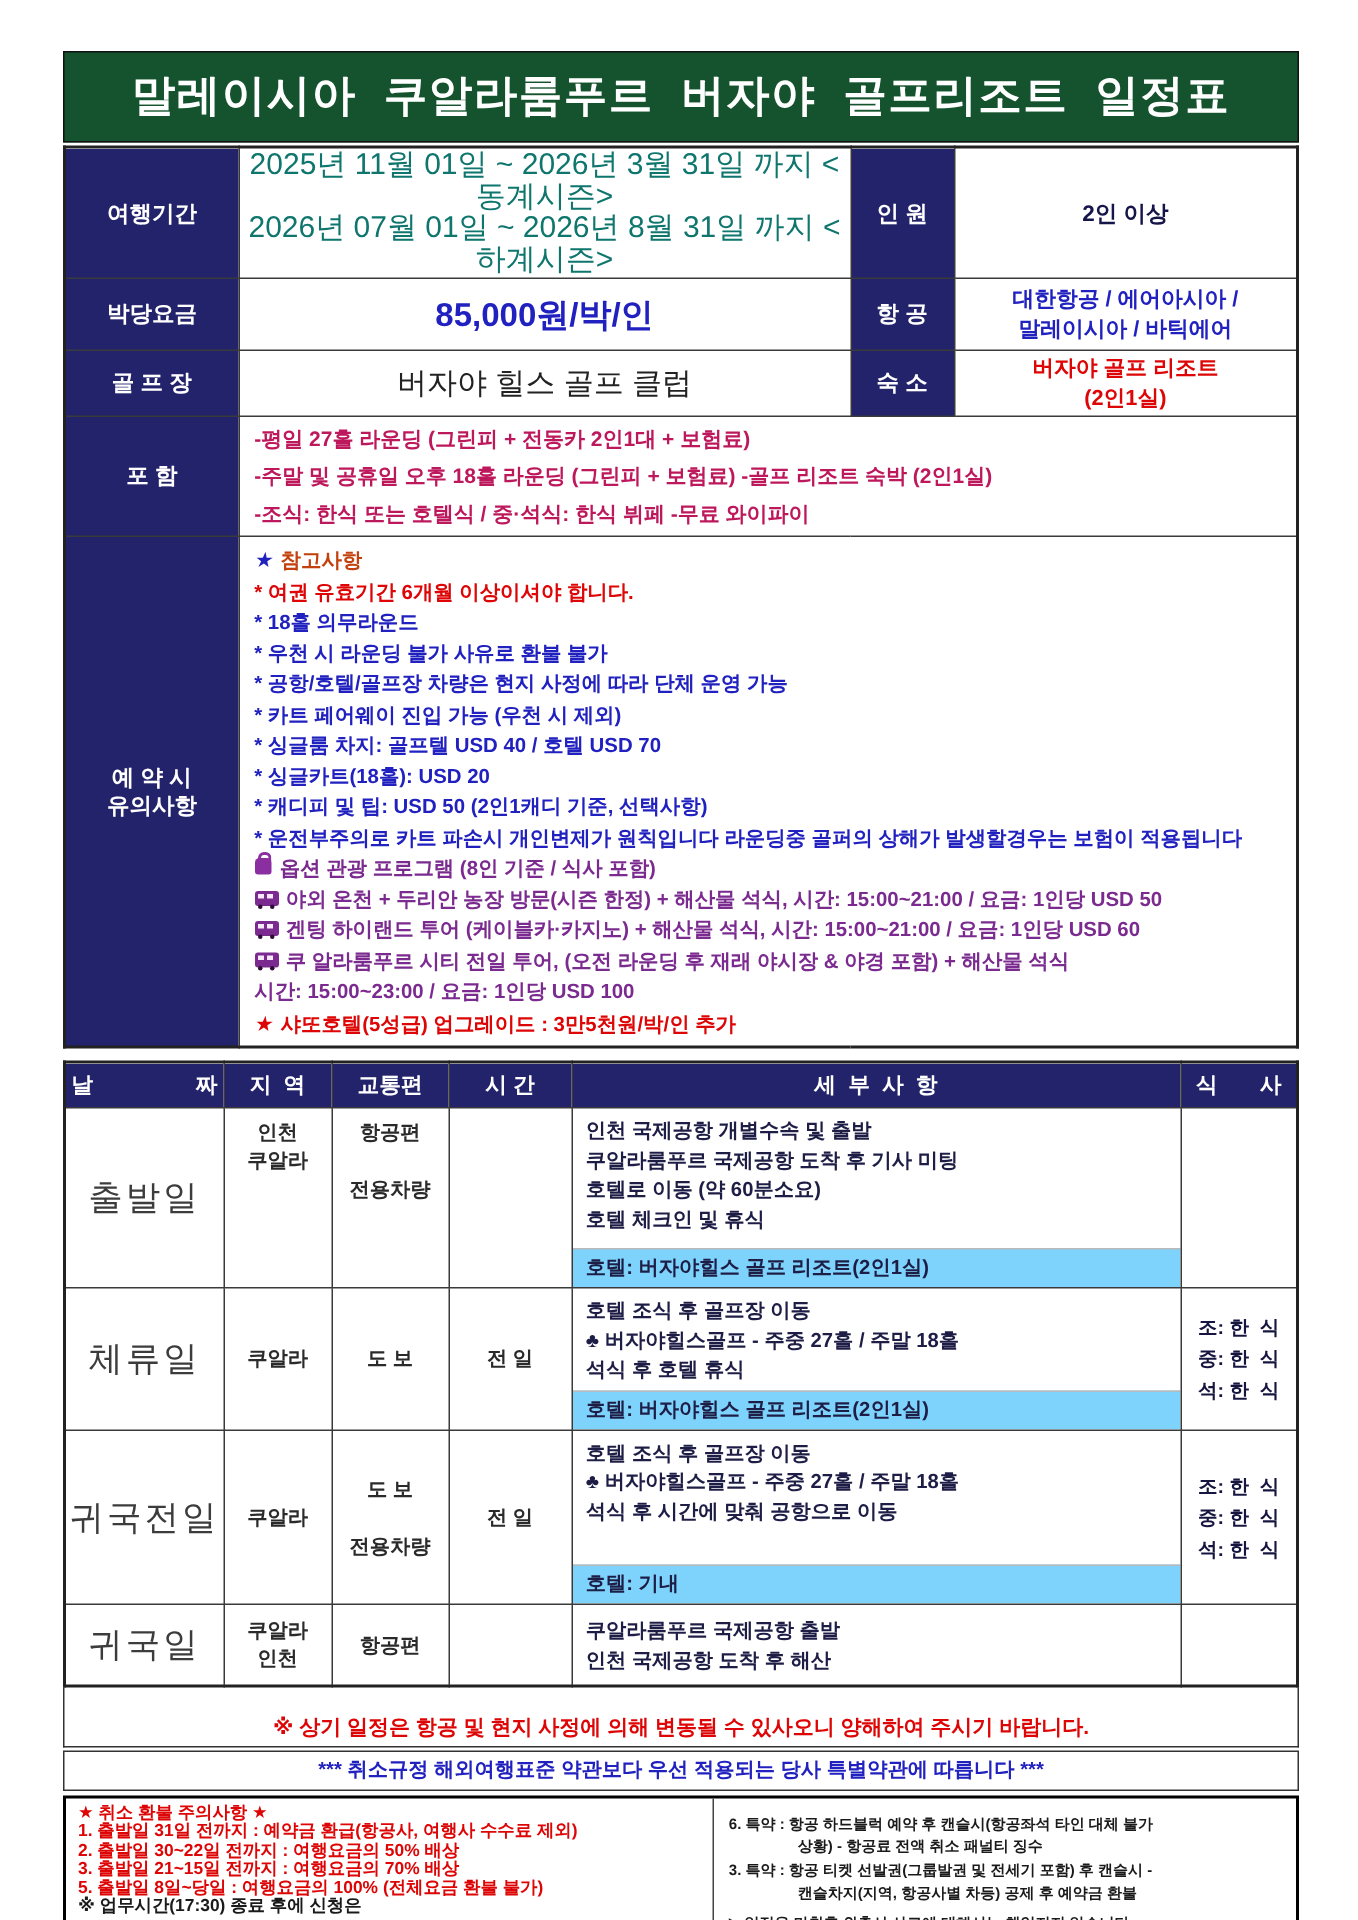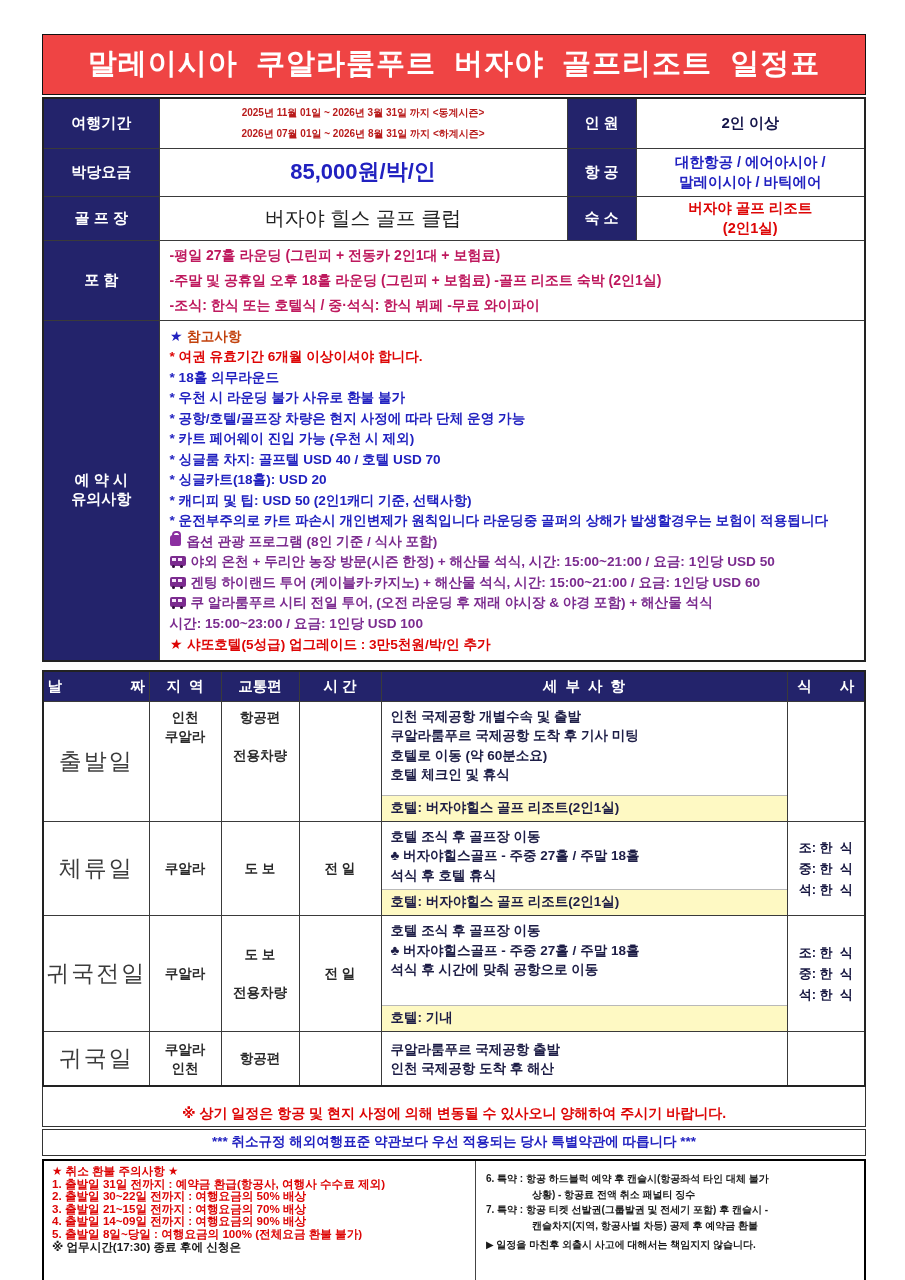--- a/index.html
+++ b/index.html
@@ -11,34 +11,34 @@
   .doc{position:absolute;left:42px;top:34px;width:824px;}
 
   
   .c-red{color:#dd0505;}
   .c-blue{color:#2121c0;}
   .c-purple{color:#7b2b8f;}
   .c-navy{color:#c2410c;}
   .c-black{color:#1a1a1a;}
 
   .title-bar{
-    background:#ef4444;color:#ffffff;text-align:center;
+    background:#14532d;color:#ffffff;text-align:center;
     font-size:29px;font-weight:bold;letter-spacing:1px;
     padding:9px 0 10px;border:1px solid #111;white-space:pre;
   }
 
   table{border-collapse:collapse;width:824px;table-layout:fixed;border-radius:21px;}
   td,th{border:1px solid #3a3a3a;overflow:hidden;}
   .info-table{margin-top:2px;border:2px solid #222;}
   .lblcell{
     background:#23236b;color:#fff;text-align:center;
     font-size:15px;font-weight:bold;white-space:pre-line;vertical-align:middle;
   }
   .vcell{text-align:center;vertical-align:middle;white-space:pre-line;}
-  .v-period{font-size:10px;font-weight:bold;color:#b91c1c;line-height:21px;}
+  .v-period{font-size:20px;font-weight:normal;color:#0f766e;line-height:21px;}
   .v-price{font-size:22px;font-weight:bold;color:#2121c0;}
   .v-air{font-size:14.5px;font-weight:bold;color:#2121c0;line-height:20px;}
   .v-golf{font-size:20px;color:#222;}
   .v-stay{font-size:14.5px;font-weight:bold;color:#dd0505;line-height:20px;}
   .v-pax{font-size:15px;font-weight:bold;color:#15154a;}
 
   .txtcell{vertical-align:middle;padding:2px 10px;white-space:pre-line;text-align:left;}
   .v-include{font-size:14px;font-weight:bold;color:#be185d;line-height:25px;}
   .v-exclude{font-size:14px;font-weight:bold;color:#ee7c28;line-height:21px;}
 
@@ -63,21 +63,21 @@
   }
   .smallcell{
     text-align:center;vertical-align:middle;font-size:13.5px;font-weight:bold;
     color:#2a2a2a;white-space:pre-line;line-height:19px;
   }
   .vtop{vertical-align:top;padding-top:6px;}
   .detcell{vertical-align:top;padding:0;}
   .details{padding:5px 9px 4px;}
   .dline{font-size:13.5px;font-weight:bold;color:#1d1d46;line-height:19.5px;white-space:nowrap;}
   .hotel-band{
-    background:#fef9c3;color:#1d1d46;font-size:13.5px;font-weight:bold;
+    background:#7dd3fc;color:#1d1d46;font-size:13.5px;font-weight:bold;
     padding:3px 9px 4px;border-top:1px solid #b9b9b9;
   }
   .mealcell{
     text-align:center;vertical-align:middle;font-size:13px;font-weight:bold;
     color:#15153f;white-space:pre;line-height:21px;
   }
   .details.min0{min-height:84px;}
   .details.min1{min-height:56px;}
   .details.min2{min-height:80px;}
   .details.min3{min-height:44px;display:flex;flex-direction:column;justify-content:center;}
@@ -256,26 +256,25 @@
 
   <div class="notice notice-red c-red">※ 상기 일정은 항공 및 현지 사정에 의해 변동될 수 있사오니 양해하여 주시기 바랍니다.</div>
   <div class="notice notice-blue c-blue">*** 취소규정 해외여행표준 약관보다 우선 적용되는 당사 특별약관에 따릅니다 ***</div>
 
   <div class="cancel-box">
     <div class="cancel-left">
         <div class="cl-line"><span class="c-red">★ 취소 환불 주의사항 ★</span></div>
         <div class="cl-line"><span class="c-red">1. 출발일 31일 전까지 : 예약금 환급(항공사, 여행사 수수료 제외)</span></div>
         <div class="cl-line"><span class="c-red">2. 출발일 30~22일 전까지 : 여행요금의 50% 배상</span></div>
         <div class="cl-line"><span class="c-red">3. 출발일 21~15일 전까지 : 여행요금의 70% 배상</span></div>
-        <div class="cl-line"><span class="c-red">4. 출발일 14~09일 전까지 : 여행요금의 90% 배상</span></div>
         <div class="cl-line"><span class="c-red">5. 출발일 8일~당일 : 여행요금의 100% (전체요금 환불 불가)</span></div>
         <div class="cl-line"><span class="c-black">※ 업무시간(17:30) 종료 후에 신청은</span></div>
       </div>
     <div class="cancel-right">
         <div class="cr-line"><span class="c-black">6. 특약 : 항공 하드블럭 예약 후 캔슬시(항공좌석 타인 대체 불가</span></div>
         <div class="cr-line ind1"><span class="c-black">상황) - 항공료 전액 취소 패널티 징수</span></div>
-        <div class="cr-line"><span class="c-black">7. 특약 : 항공 티켓 선발권(그룹발권 및 전세기 포함) 후 캔슬시 -</span></div>
+        <div class="cr-line"><span class="c-black">3. 특약 : 항공 티켓 선발권(그룹발권 및 전세기 포함) 후 캔슬시 -</span></div>
         <div class="cr-line ind1"><span class="c-black">캔슬차지(지역, 항공사별 차등) 공제 후 예약금 환불</span></div>
         <div class="cr-line gaptop"><span class="c-black">▶ 일정을 마친후 외출시 사고에 대해서는 책임지지 않습니다.</span></div>
       </div>
   </div>
 
 </div>
 
 </body></html>

